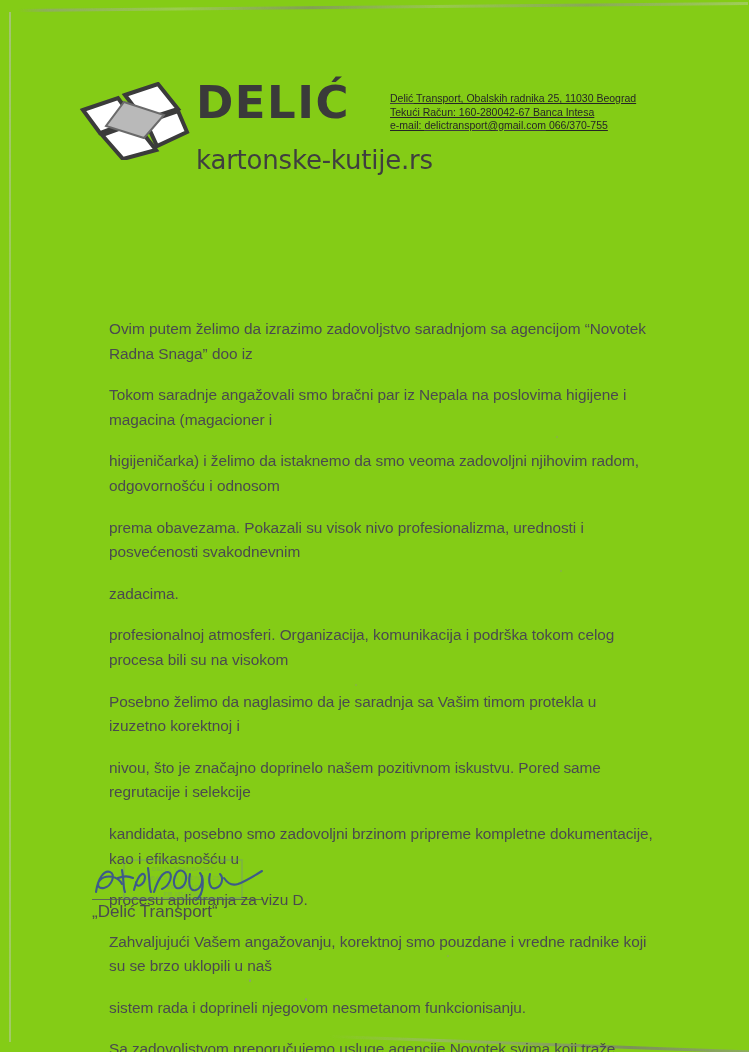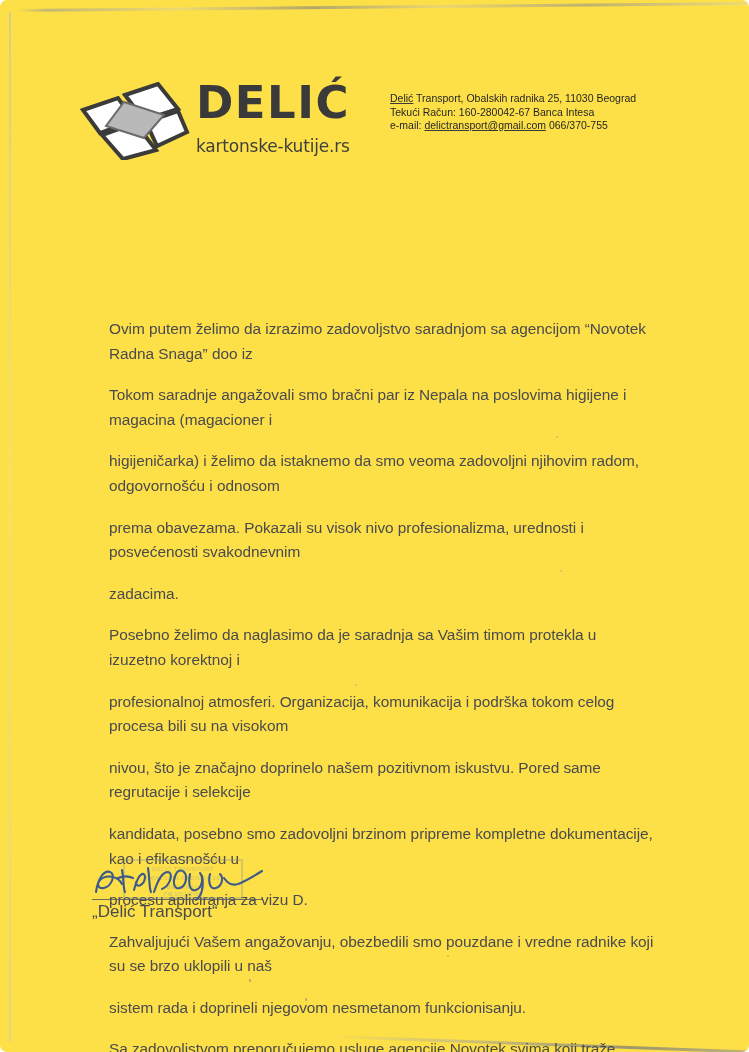--- a/index.html
+++ b/index.html
@@ -7,23 +7,22 @@
     padding: 0;
     background: #ffffff;
   }
   body {
     font-family: "Liberation Sans", sans-serif;
   }
   .page {
     position: relative;
     width: 749px;
     height: 1052px;
-    background: #fde047;
+    background: #84cc16;
     overflow: hidden;
-    border-radius: 7px;
   }
 
   
   .scan-edge-top {
     position: absolute;
     left: 18px;
     top: 9px;
     width: 730px;
     height: 3px;
     background: linear-gradient(90deg,
@@ -97,37 +96,38 @@
     font-family: "DejaVu Sans", sans-serif;
     font-size: 45px;
     font-weight: 700;
     letter-spacing: 1.5px;
     color: #3a3a3a;
     line-height: 1;
     white-space: nowrap;
   }
   .brand-tagline {
     font-family: "DejaVu Sans", sans-serif;
-    font-size: 17px;
+    font-size: 26px;
     font-weight: 400;
     letter-spacing: -0.2px;
     color: #3f3f3f;
-    margin-top: 11px;
+    margin-top: 20px;
     white-space: nowrap;
   }
   .company-info {
     position: absolute;
     left: 312px;
     top: 12px;
     width: 270px;
     font-family: "Liberation Sans", sans-serif;
     font-size: 10.5px;
     line-height: 13.5px;
     color: #262626;
     white-space: nowrap;
+    text-decoration: underline;
   }
   .company-info .u {
     text-decoration: underline;
     text-decoration-color: #3b3b3b;
   }
 
   
   .body-text {
     position: absolute;
     left: 92px;
@@ -230,26 +230,26 @@
       <div><span>e-mail: </span><span class="u">delictransport@gmail.com</span><span>  066/370-755</span></div>
     </div>
   </div>
 
   <div class="body-text">
     <p>Ovim putem želimo da izrazimo zadovoljstvo saradnjom sa agencijom “Novotek Radna Snaga” doo iz</p>
     <p>Tokom saradnje angažovali smo bračni par iz Nepala na poslovima higijene i magacina (magacioner i</p>
     <p>higijeničarka) i želimo da istaknemo da smo veoma zadovoljni njihovim radom, odgovornošću i odnosom</p>
     <p>prema obavezama. Pokazali su visok nivo profesionalizma, urednosti i posvećenosti svakodnevnim</p>
     <p>zadacima.</p>
+    <p>profesionalnoj atmosferi. Organizacija, komunikacija i podrška tokom celog procesa bili su na visokom</p>
     <p>Posebno želimo da naglasimo da je saradnja sa Vašim timom protekla u izuzetno korektnoj i</p>
-    <p>profesionalnoj atmosferi. Organizacija, komunikacija i podrška tokom celog procesa bili su na visokom</p>
     <p>nivou, što je značajno doprinelo našem pozitivnom iskustvu. Pored same regrutacije i selekcije</p>
     <p>kandidata, posebno smo zadovoljni brzinom pripreme kompletne dokumentacije, kao i efikasnošću u</p>
     <p>procesu apliciranja za vizu D.</p>
-    <p>Zahvaljujući Vašem angažovanju, obezbedili smo pouzdane i vredne radnike koji su se brzo uklopili u naš</p>
+    <p>Zahvaljujući Vašem angažovanju, korektnoj smo pouzdane i vredne radnike koji su se brzo uklopili u naš</p>
     <p>sistem rada i doprineli njegovom nesmetanom funkcionisanju.</p>
     <p>Sa zadovoljstvom preporučujemo usluge agencije Novotek svima koji traže pouzdanog partnera za</p>
     <p>angažovanje strane radne snage i radujemo se mogućnosti buduće saradnje.</p>
   </div>
 
   <div class="sign-area">
 
     <div class="stamp">
       <svg viewBox="0 0 122 42" width="122" height="42" xmlns="http://www.w3.org/2000/svg">
         <rect x="2" y="2" width="118" height="38" fill="none" stroke="#6b7fa8" stroke-width="1.6"></rect>

